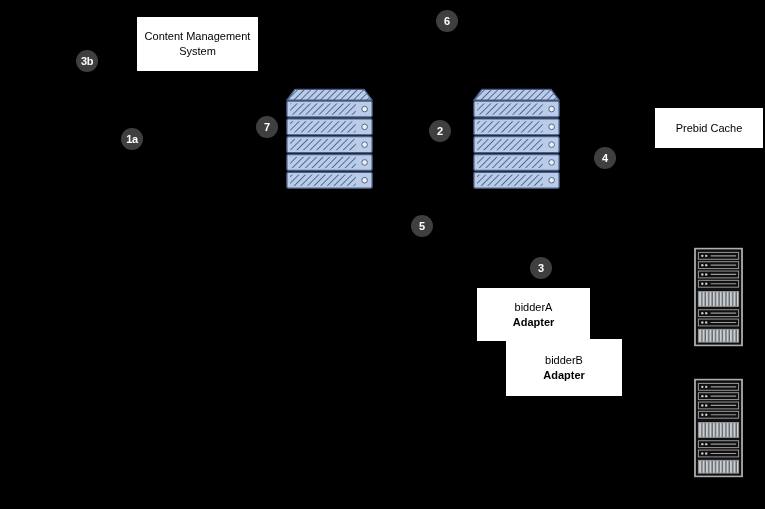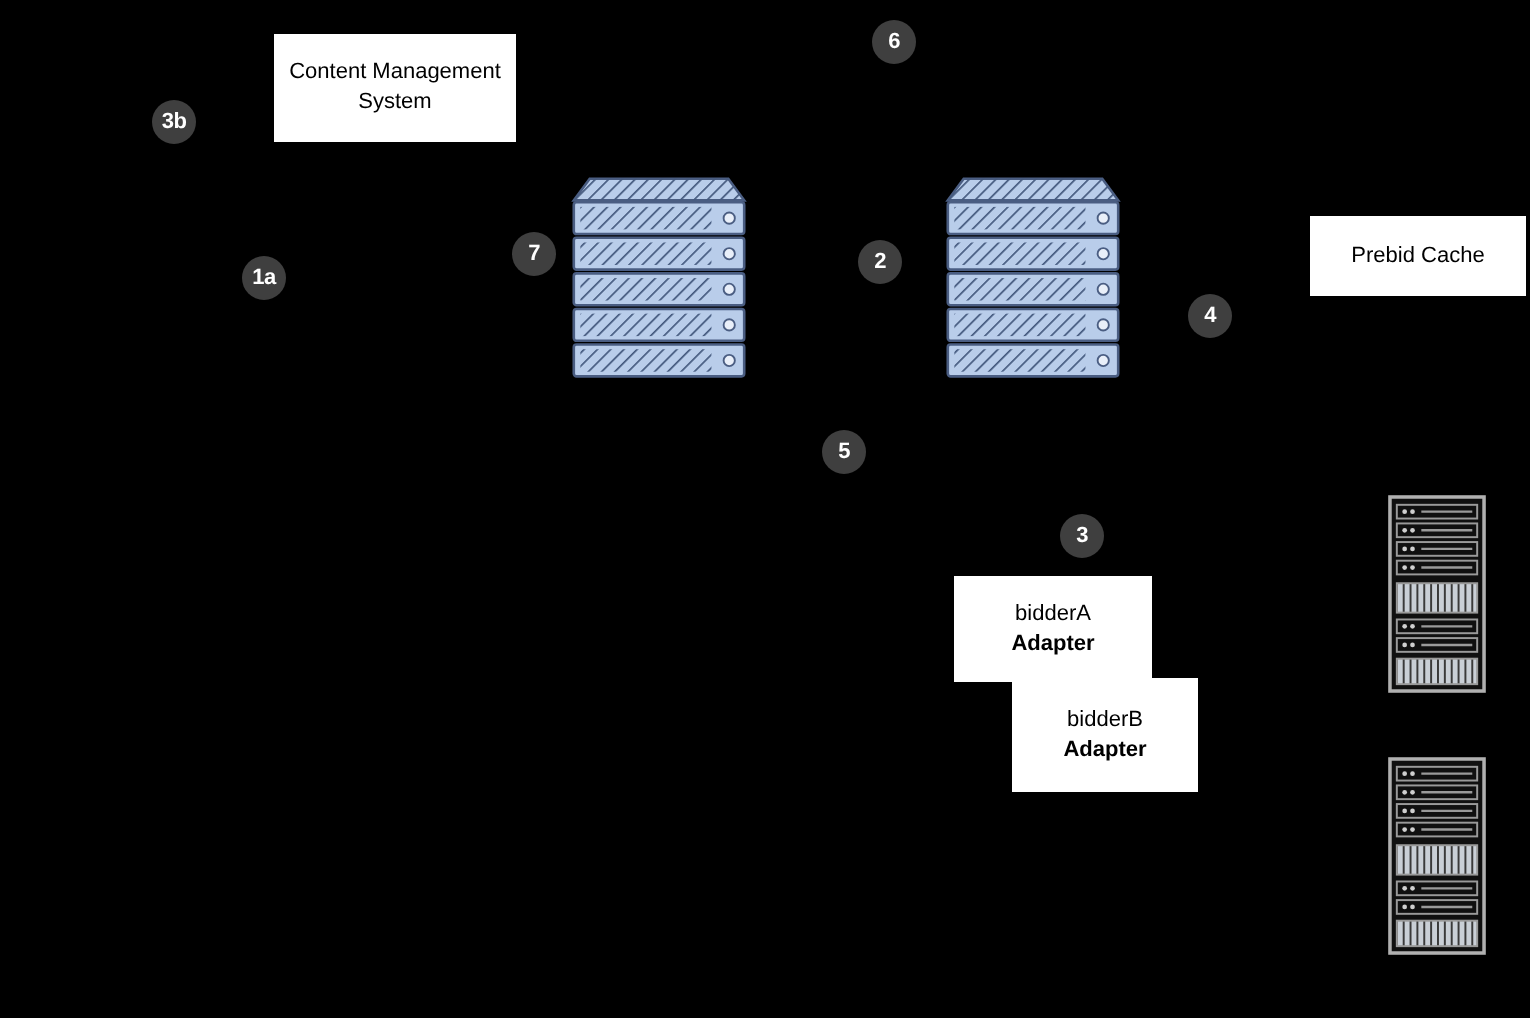--- a/index.html
+++ b/index.html
@@ -7,22 +7,22 @@
     position:relative;width:765px;height:509px;background:#000;
     font-family:"Liberation Sans",sans-serif;overflow:hidden;
   }
   .node{
     position:absolute;background:#ffffff;color:#000000;
     display:flex;flex-direction:column;align-items:center;justify-content:center;
     text-align:center;font-size:11px;line-height:1.35;box-sizing:border-box;padding:3px;
   }
   #cms{left:137px;top:17px;width:121px;height:54px;}
   #prebid-cache{left:655px;top:108px;width:108px;height:40px;}
-  #bidder-a{left:477px;top:288px;width:99px;height:53px;z-index:1;}
-  #bidder-b{left:506px;top:339px;width:93px;height:57px;z-index:2;}
+  #bidder-a{left:477px;top:288px;width:113px;height:53px;z-index:1;}
+  #bidder-b{left:506px;top:339px;width:116px;height:57px;z-index:2;}
   .role-line{font-weight:bold;text-align:center;}
   .badge{
     position:absolute;width:22px;height:22px;border-radius:50%;
     background:#3f3f3f;color:#ffffff;display:flex;align-items:center;justify-content:center;
     font-size:11px;font-weight:bold;letter-spacing:-0.3px;
   }
   .stack{position:absolute;width:93px;height:103px;}
   #stack-1{left:283px;top:88px;}
   #stack-2{left:470px;top:88px;}
   .rack{position:absolute;width:49px;height:100px;}

